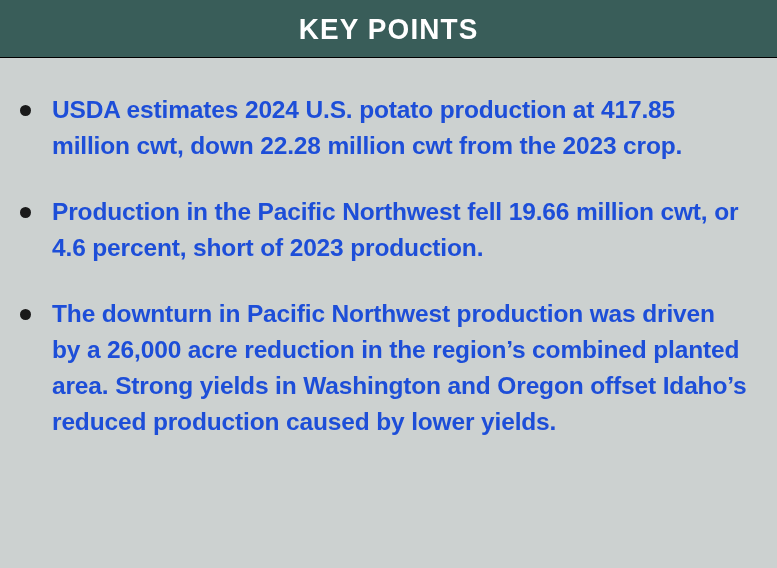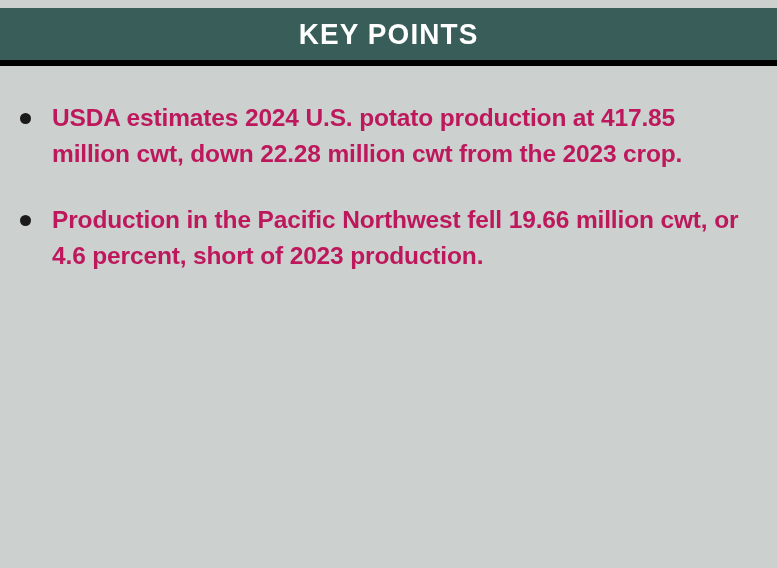--- a/index.html
+++ b/index.html
@@ -23,23 +23,22 @@
     flex-direction: column;
   }
   .header-band {
     width: 100%;
     height: 58px;
     background: #395d59;
     display: flex;
     align-items: center;
     justify-content: center;
     box-sizing: border-box;
-    border-bottom: 6px solid #000000;
+    border-bottom: 1px solid #000000;
     flex: 0 0 auto;
-    margin-top: 8px;
   }
   .header-title {
     color: #ffffff;
     font-family: "Liberation Sans Narrow", "Liberation Sans", sans-serif;
     font-weight: bold;
     font-size: 30px;
     letter-spacing: 1.2px;
     line-height: 1;
     transform: scaleX(0.93);
     transform-origin: center;
@@ -48,21 +47,21 @@
   .bullet-list {
     list-style: none;
     margin: 0;
     padding: 34px 30px 0 14px;
     flex: 1 1 auto;
   }
   .bullet-item {
     position: relative;
     padding-left: 38px;
     margin-bottom: 30px;
-    color: #be185d;
+    color: #1d4ed8;
     font-family: "Liberation Sans", sans-serif;
     font-weight: bold;
     font-size: 24.5px;
     line-height: 36px;
     letter-spacing: -0.15px;
   }
   .bullet-item:last-child {
     margin-bottom: 0;
   }
   .bullet-marker {
@@ -92,16 +91,20 @@
     <li class="bullet-item">
       <span class="bullet-marker"></span>
       <span class="bullet-text">USDA estimates 2024 U.S. potato production at 417.85 million cwt, down 22.28 million cwt from the 2023 crop.</span>
     </li>
 
     <li class="bullet-item">
       <span class="bullet-marker"></span>
       <span class="bullet-text">Production in the Pacific Northwest fell 19.66 million cwt, or 4.6 percent, short of 2023 production.</span>
     </li>
 
+    <li class="bullet-item">
+      <span class="bullet-marker"></span>
+      <span class="bullet-text">The downturn in Pacific Northwest production was driven by a 26,000 acre reduction in the region’s combined planted area. Strong yields in Washington and Oregon offset Idaho’s reduced production caused by lower yields.</span>
+    </li>
 
   </ul>
 
 </div>
 
 </body></html>

